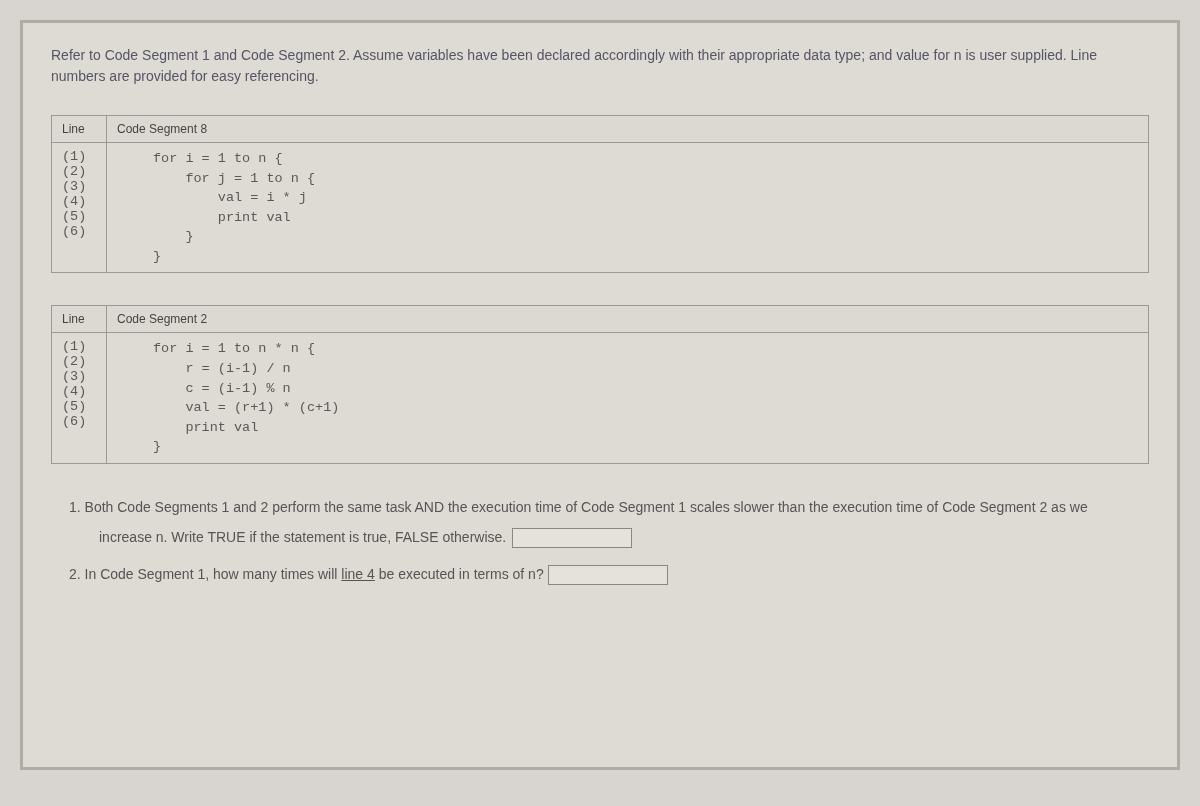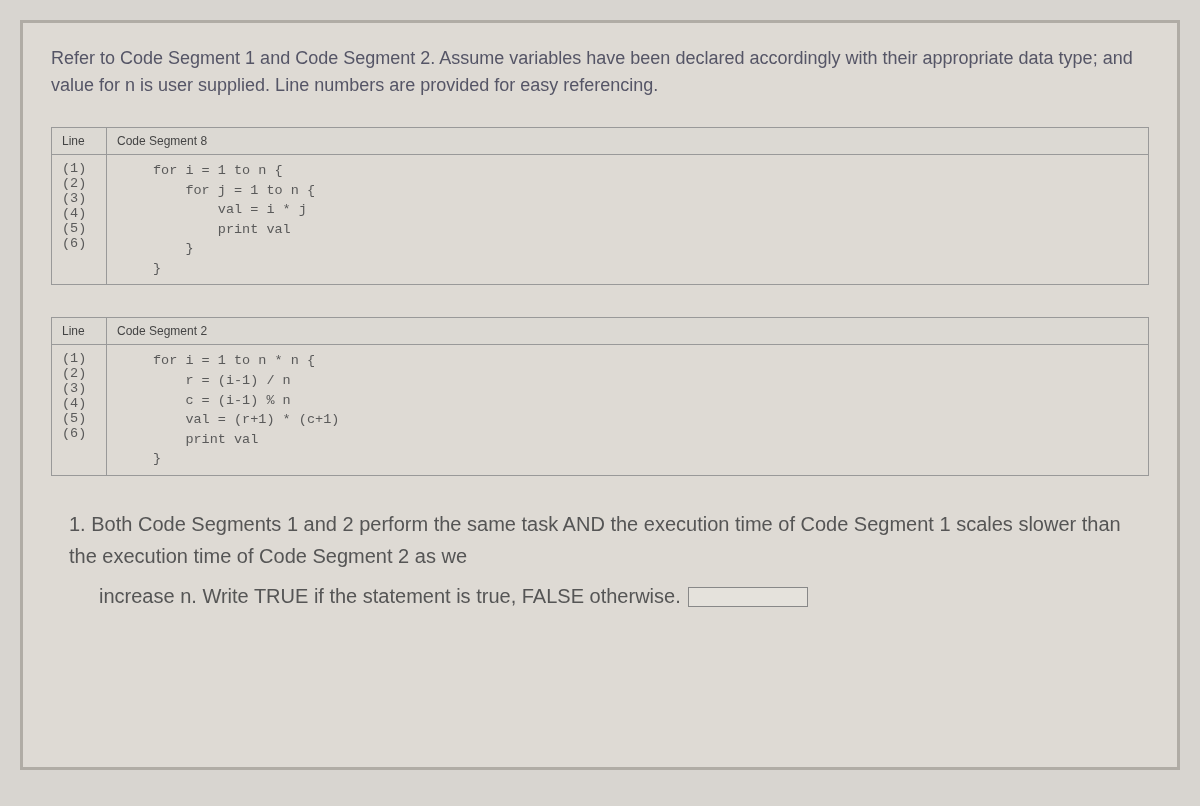--- a/index.html
+++ b/index.html
@@ -16,21 +16,21 @@
       height: 806px;
     }
     .page-container {
       background: #dedad4;
       border: 3px solid #b0aca5;
       padding: 22px 28px;
       min-height: 750px;
     }
     .intro-text {
       color: #556;
-      font-size: 18px;
+      font-size: 14px;
       line-height: 1.5;
       margin-bottom: 28px;
     }
     .code-table {
       border-collapse: collapse;
       width: 100%;
       margin-bottom: 32px;
       background: #dedad4;
     }
     .code-table th {
@@ -66,21 +66,21 @@
       margin-left: 36px;
     }
     .questions-header {
       color: #555;
       font-size: 14px;
       margin-bottom: 14px;
       margin-top: 10px;
     }
     .question {
       color: #555;
-      font-size: 20px;
+      font-size: 14px;
       line-height: 1.6;
       margin-bottom: 14px;
       padding-left: 18px;
     }
     .underline {
       text-decoration: underline;
     }
     .answer-box {
       display: inline-block;
       border: 1px solid #888;
@@ -164,14 +164,18 @@
 
 
   <div class="question">
     <span>1. Both Code Segments 1 and 2 perform the same task AND the execution time of Code Segment 1 scales slower than the execution time of Code Segment 2 as we</span>
     <div class="question-indent" style="margin-top:8px;">
       <span>increase n. Write TRUE if the statement is true, FALSE otherwise.</span>
       <span class="answer-box"></span>
     </div>
   </div>
 
+  <div class="question">
+    <span>2. In Code Segment 1, how many times will </span><span class="underline">line 4</span><span> be executed in terms of n?</span>
+    <span class="answer-box-inline"></span>
+  </div>
 
 </div>
 
 </body></html>

